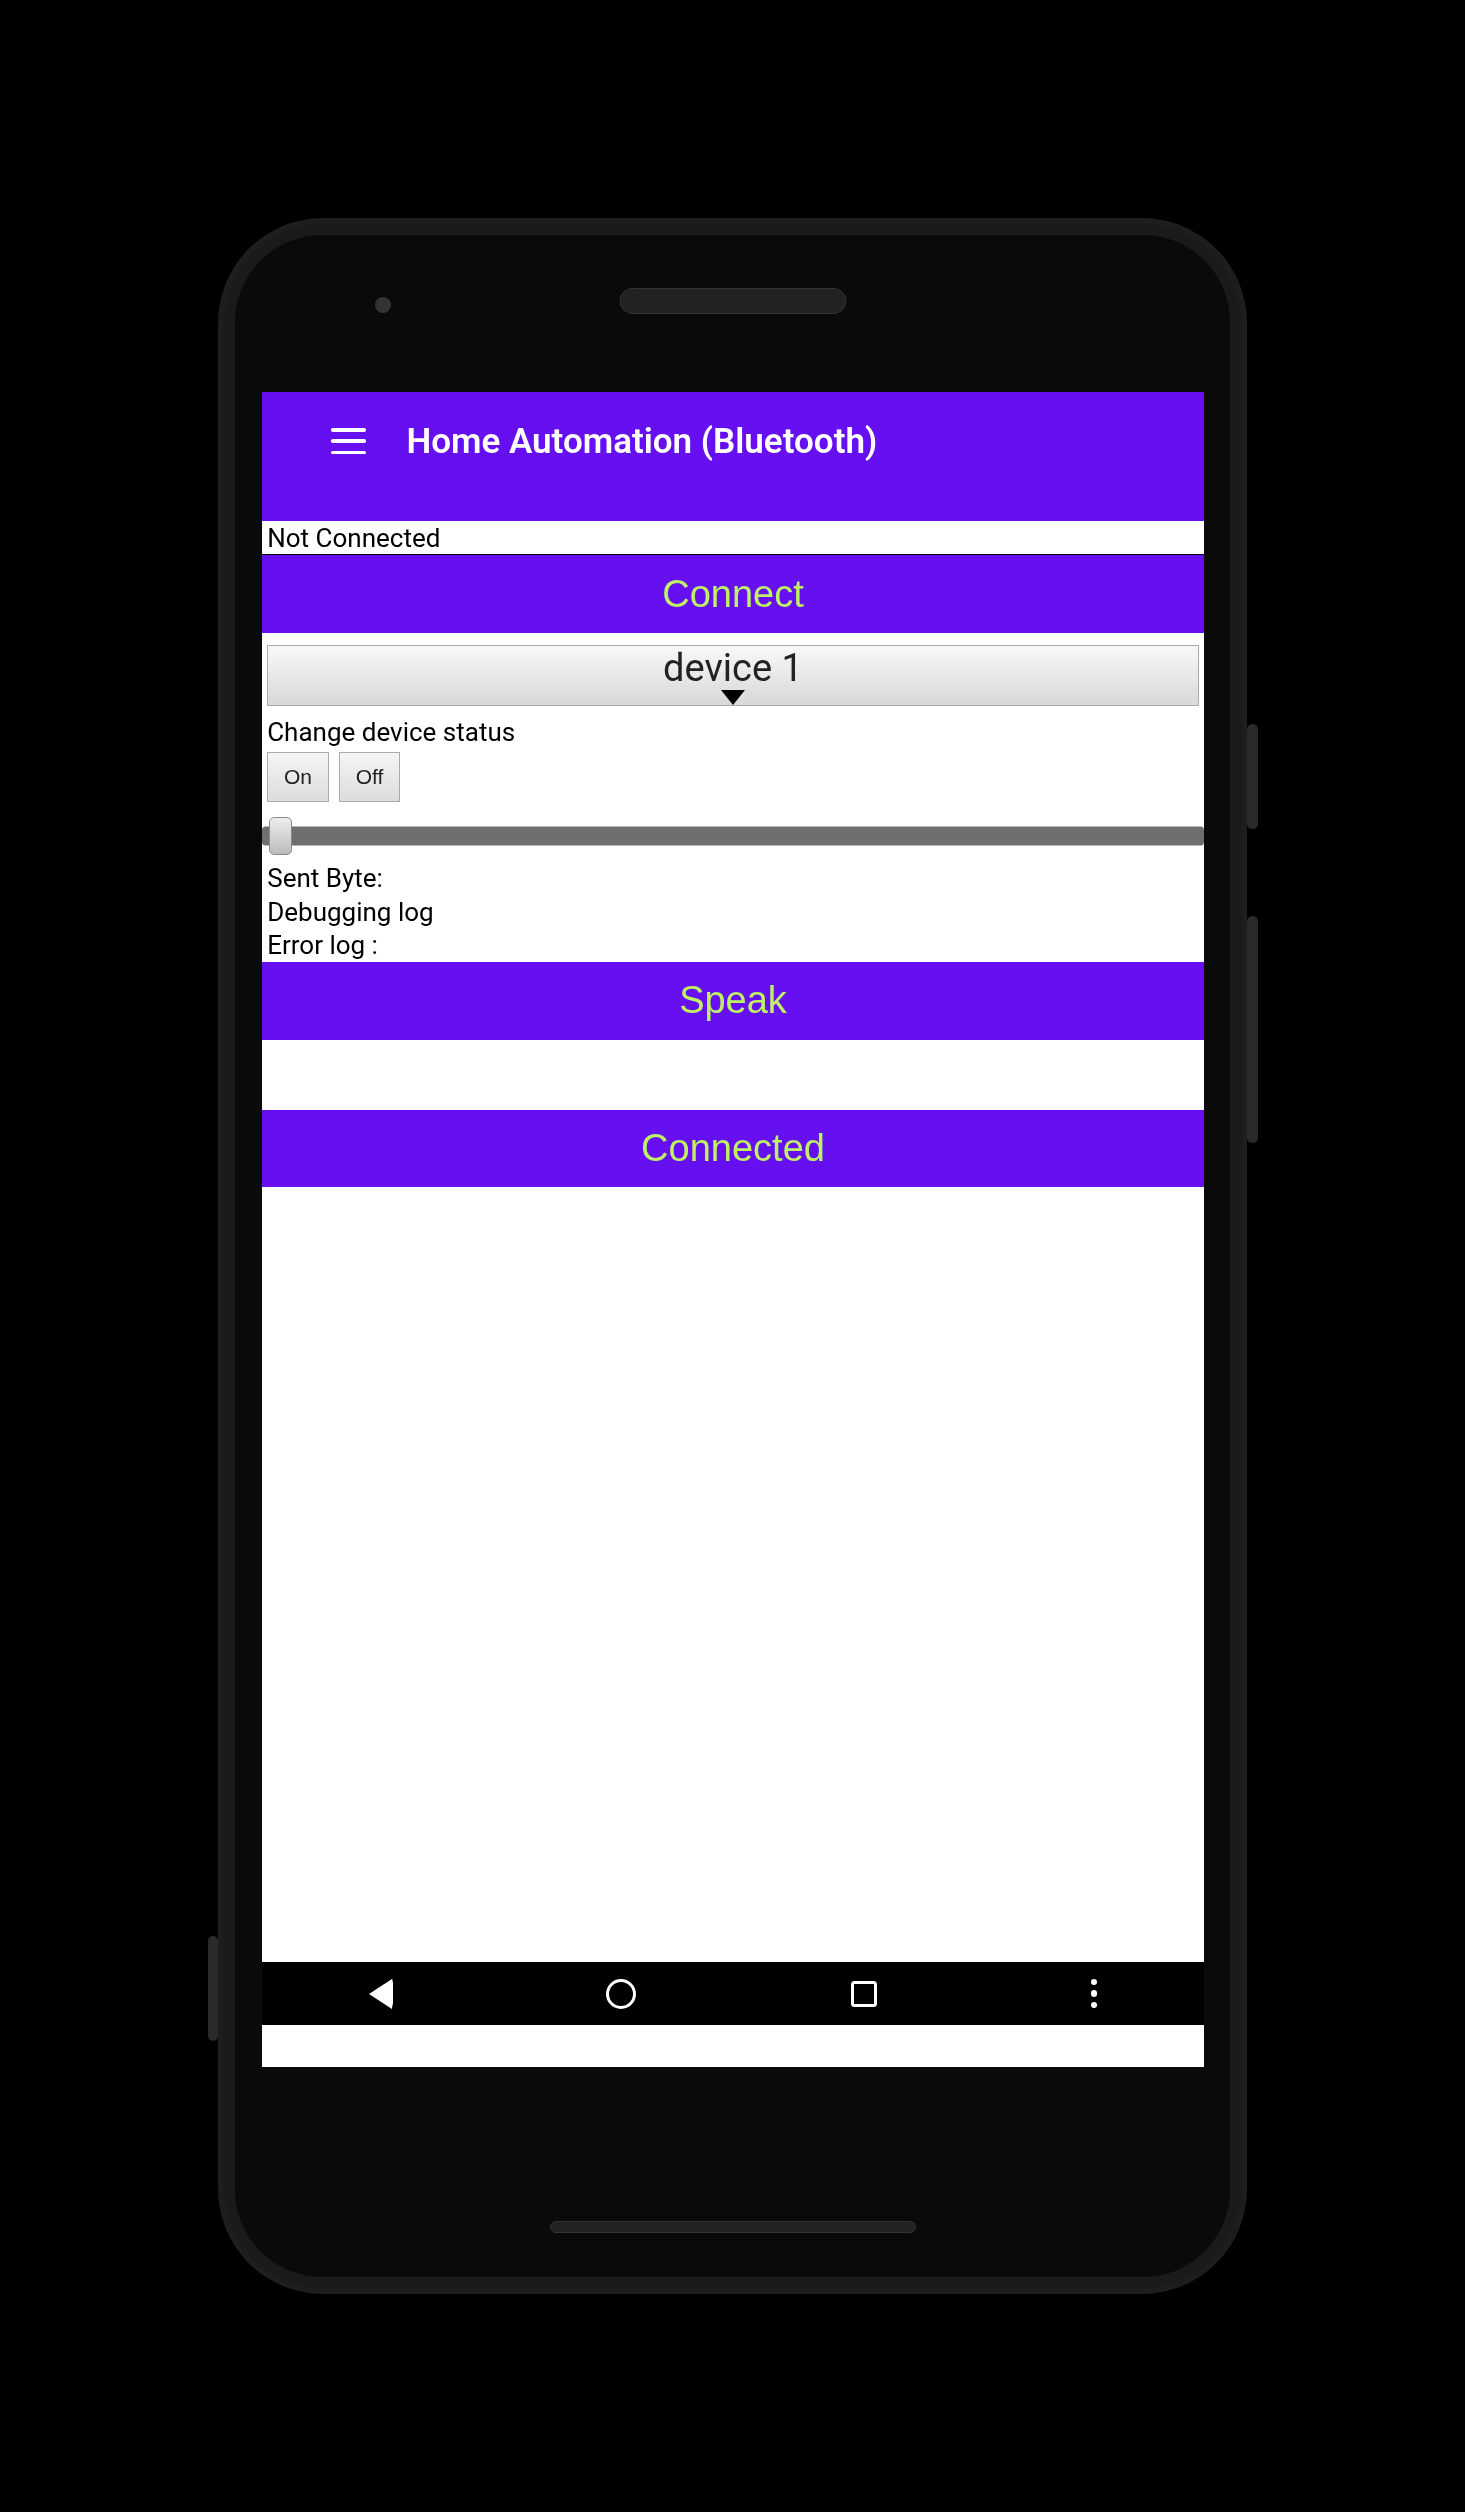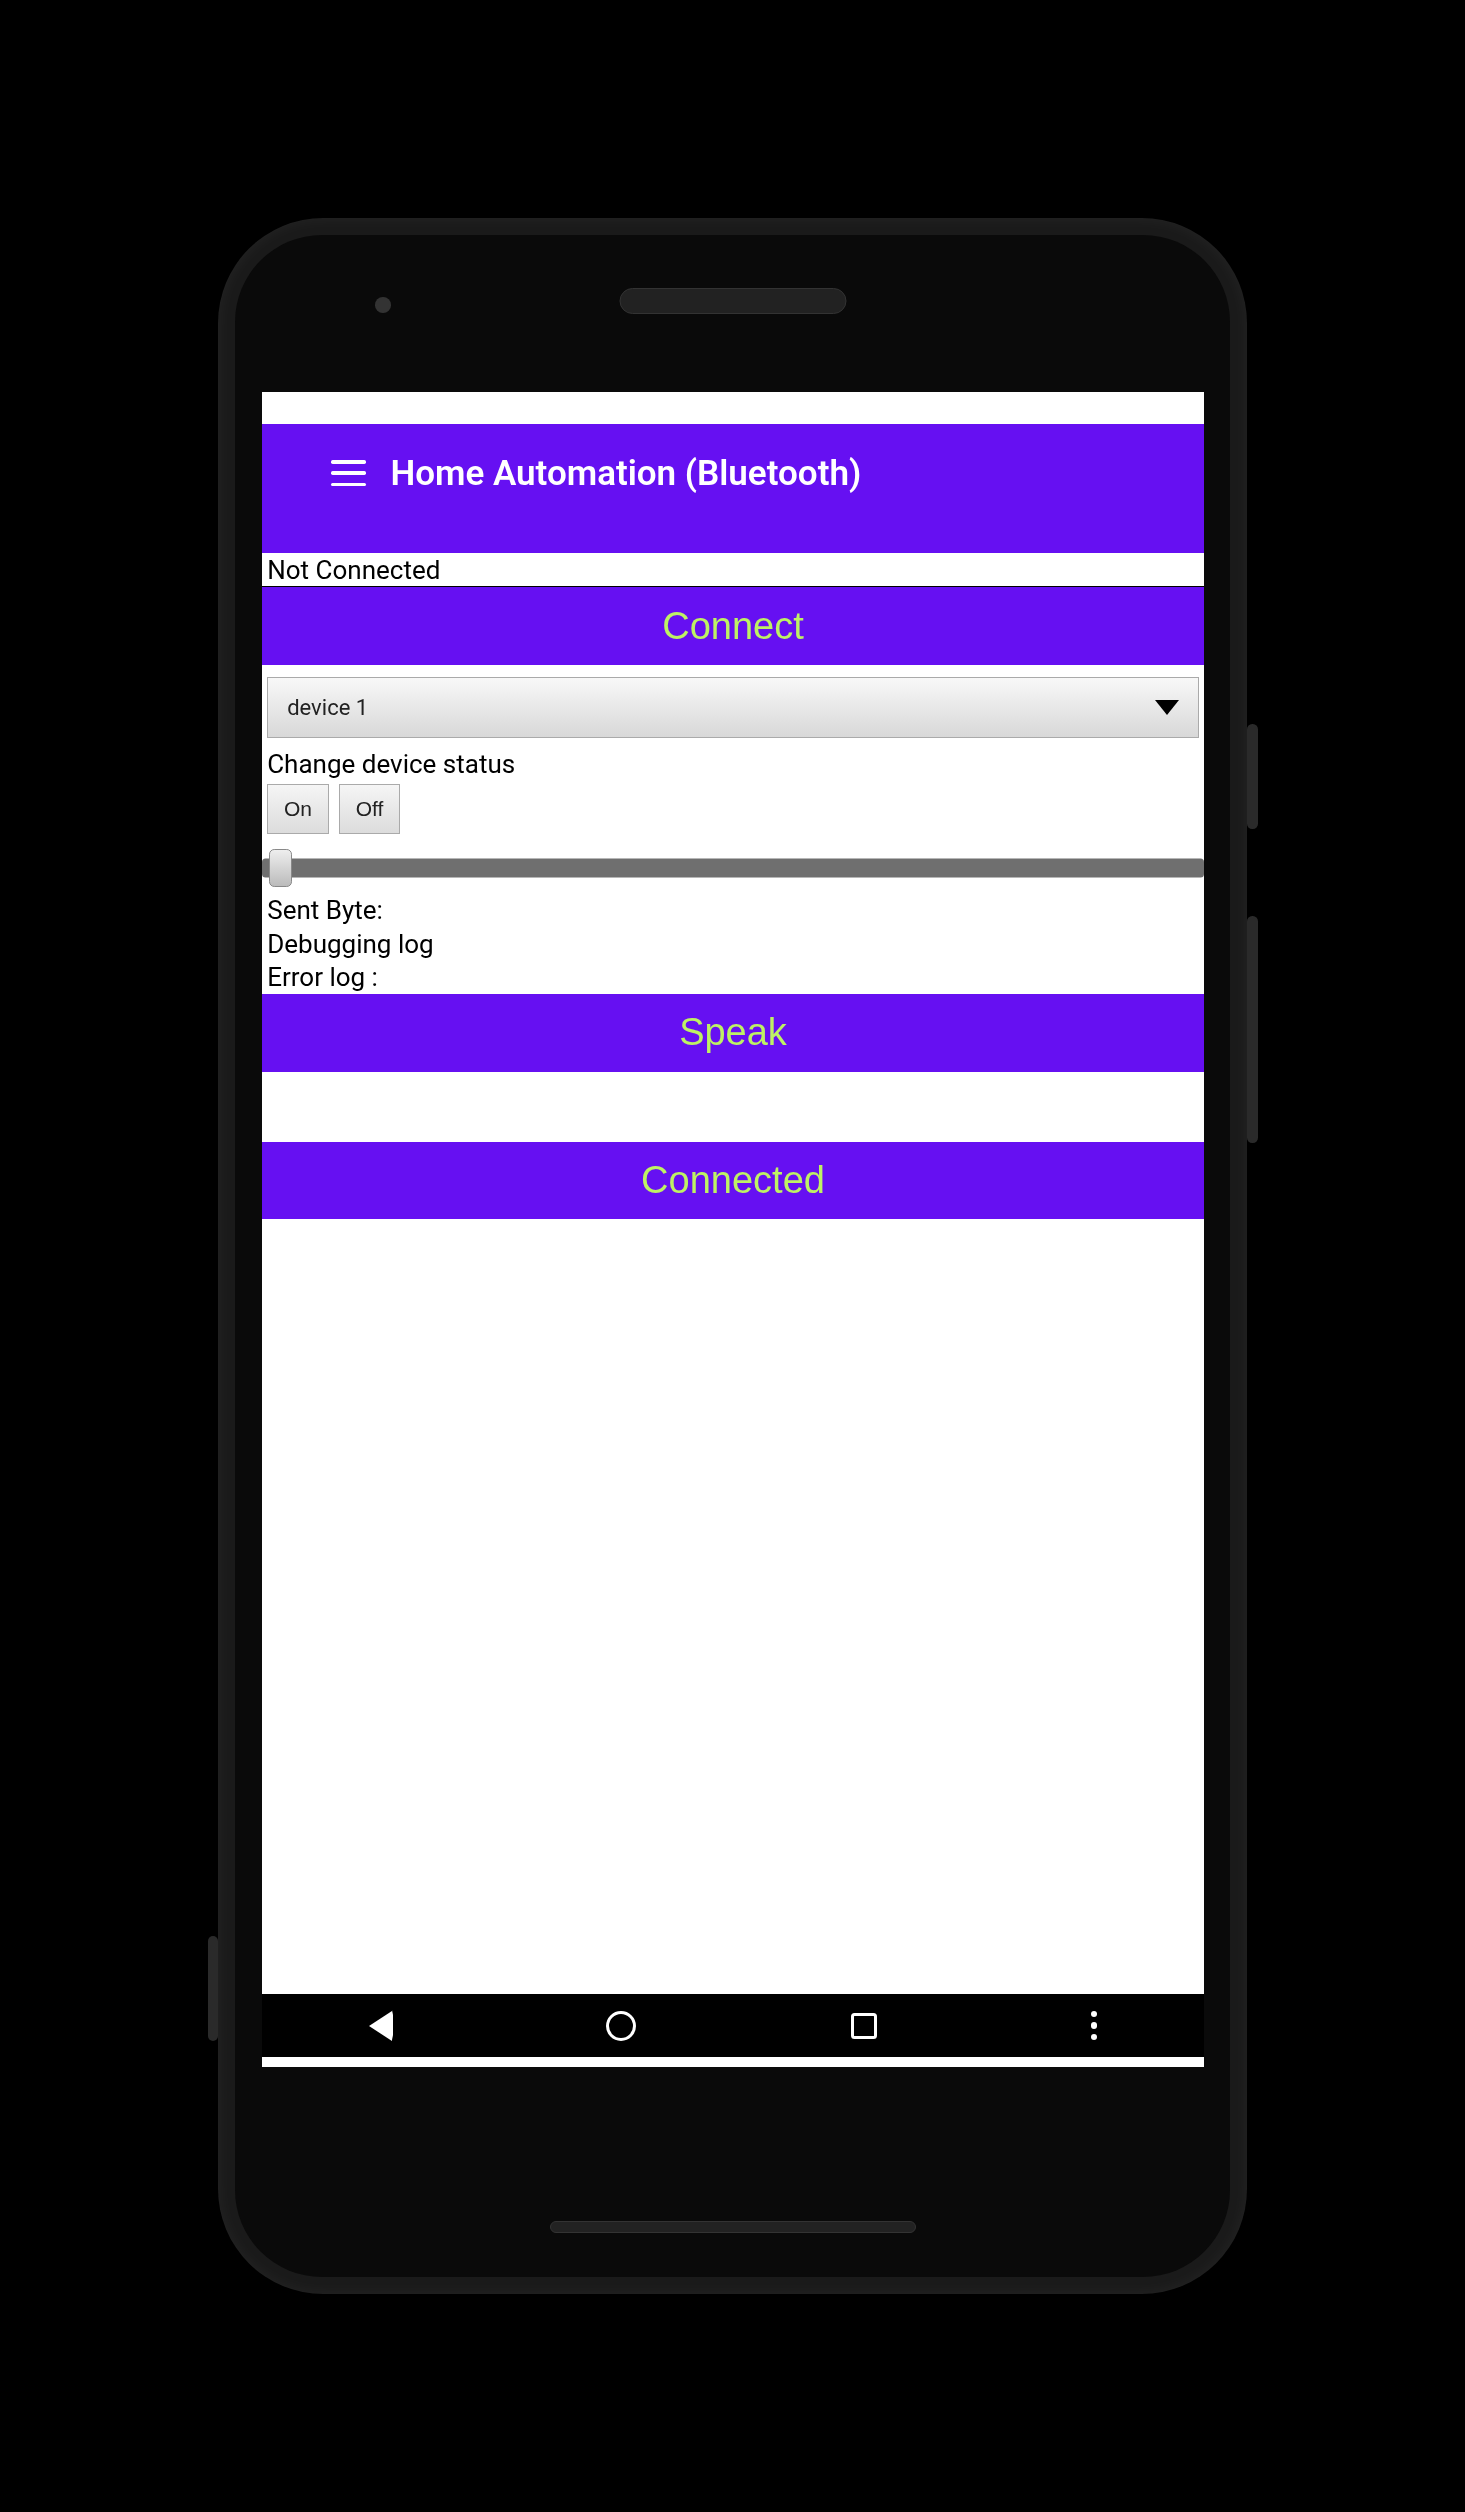--- a/index.html
+++ b/index.html
@@ -80,22 +80,21 @@
   .batt-icon::before{content:''; position:absolute; top:-4.4px; left:3.5px; width:7px; height:2.6px; background:#fff;}
   .batt-icon::after{content:'⚡'; position:absolute; left:0; right:0; top:-1.7px; font-size:15.7px; text-align:center; color:#fff;}
   .clock { font-weight:500; font-size:24.4px; letter-spacing:0.9px; }
 
   .app-bar {
     height: 98px;
     background: #6610f2;
     display: flex;
     align-items: center;
     padding: 0 17.4px;
-    gap: 24px;
-    margin-top: 32px;
+    gap: 40px;
   }
   .hamburger { width:35px; height:26px; display:flex; flex-direction:column; justify-content:space-between; margin-left:52px;}
   .hamburger span { display:block; height:3.5px; background:#fff; border-radius:1.7px; }
   .app-title { color:#fff; font-size:35px; font-weight:600; }
 
   .purple-strip { height:31px; background:#6610f2; }
 
   .status-row {
     background:#fff; padding:1.7px 5.2px; font-size:26px; color:#000; border-bottom:0.9px solid #000;
   }
@@ -105,21 +104,21 @@
     font-size:38px; padding:17.4px 0; width:100%;
     border:none; cursor:pointer; display:block;
   }
 
   .dropdown-wrap { padding:12.2px 5.2px 0 5.2px; background:#fff; }
   .dropdown {
     width:100%; height:61px;
     background: linear-gradient(#f8f8f8,#d8d8d8);
     border:0.9px solid #aaa;
     display:flex; align-items:center; justify-content:space-between;
-    padding:0 19px; font-size:22px; color:#222;
+    padding:0 19px; font-size:38px; color:#222;flex-direction:column;
   }
   .chev-down { width:0; height:0; border-left:12.2px solid transparent; border-right:12.2px solid transparent; border-top:15.7px solid #000; }
 
   .section-text { font-size:26px; color:#000; padding:10.5px 5.2px 5.2px 5.2px; }
 
   .onoff-row { display:flex; gap:10.5px; padding:0 5.2px 12.2px 5.2px; }
   .small-btn {
     background:linear-gradient(#f5f5f5,#dcdcdc);
     border:0.9px solid #aaa; font-size:21px;
     padding:12.2px 15.7px; cursor:pointer; color:#222;

